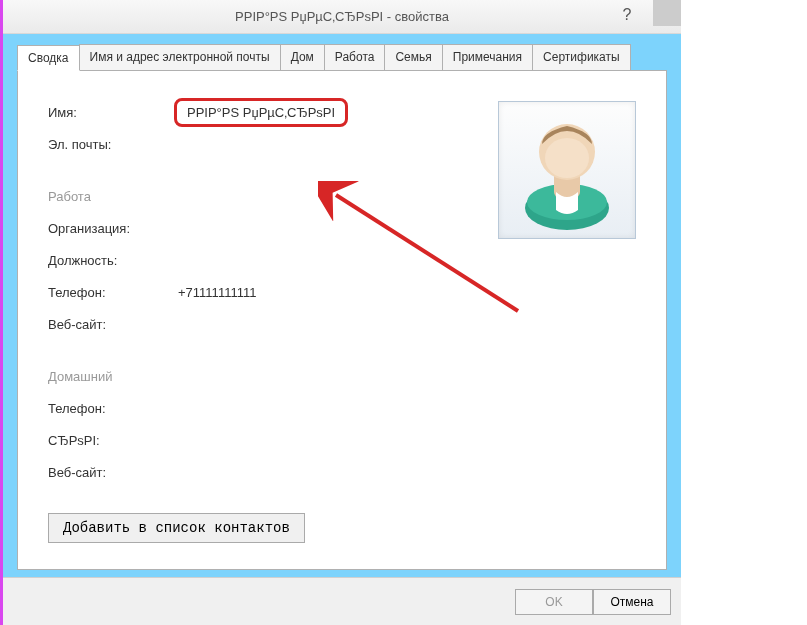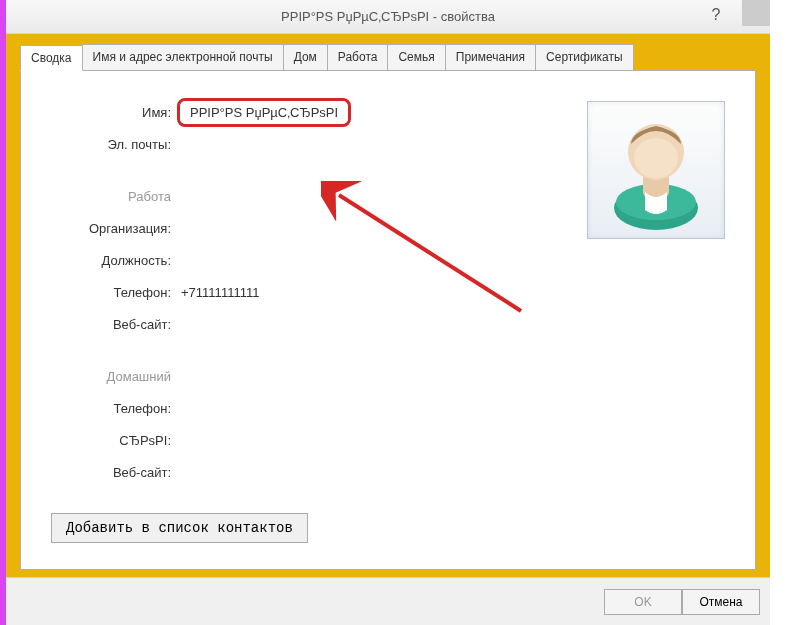--- a/index.html
+++ b/index.html
@@ -6,26 +6,26 @@
     body {
       font-family: 'Segoe UI', Tahoma, sans-serif;
       font-size: 12px;
       background: #fff;
       width: 807px;
       height: 625px;
       overflow: hidden;
       position: relative;
     }
     .window {
-      background: #eab308;
-      width: 770px;
+      background: #7dd3fc;
+      width: 681px;
       height: 625px;
       display: flex;
       flex-direction: column;
-      border-left: 6px solid #d946ef;
+      border-left: 3px solid #d946ef;
     }
     .titlebar {
       height: 34px;
       display: flex;
       align-items: center;
       justify-content: center;
       position: relative;
       background: linear-gradient(#f8f8f8, #eaeaea);
       border-bottom: 1px solid #d8d8d8;
     }
@@ -101,21 +101,20 @@
       flex: 1;
     }
     .form-row {
       display: flex;
       align-items: center;
       margin-bottom: 10px;
       height: 22px;
     }
     .form-label {
       width: 130px;
-      text-align: right;
       padding-right: 10px;
       color: #333;
       font-size: 13px;
     }
     .form-label.dim { color: #999; }
     .form-value {
       flex: 1;
       font-size: 13px;
       color: #333;
     }

